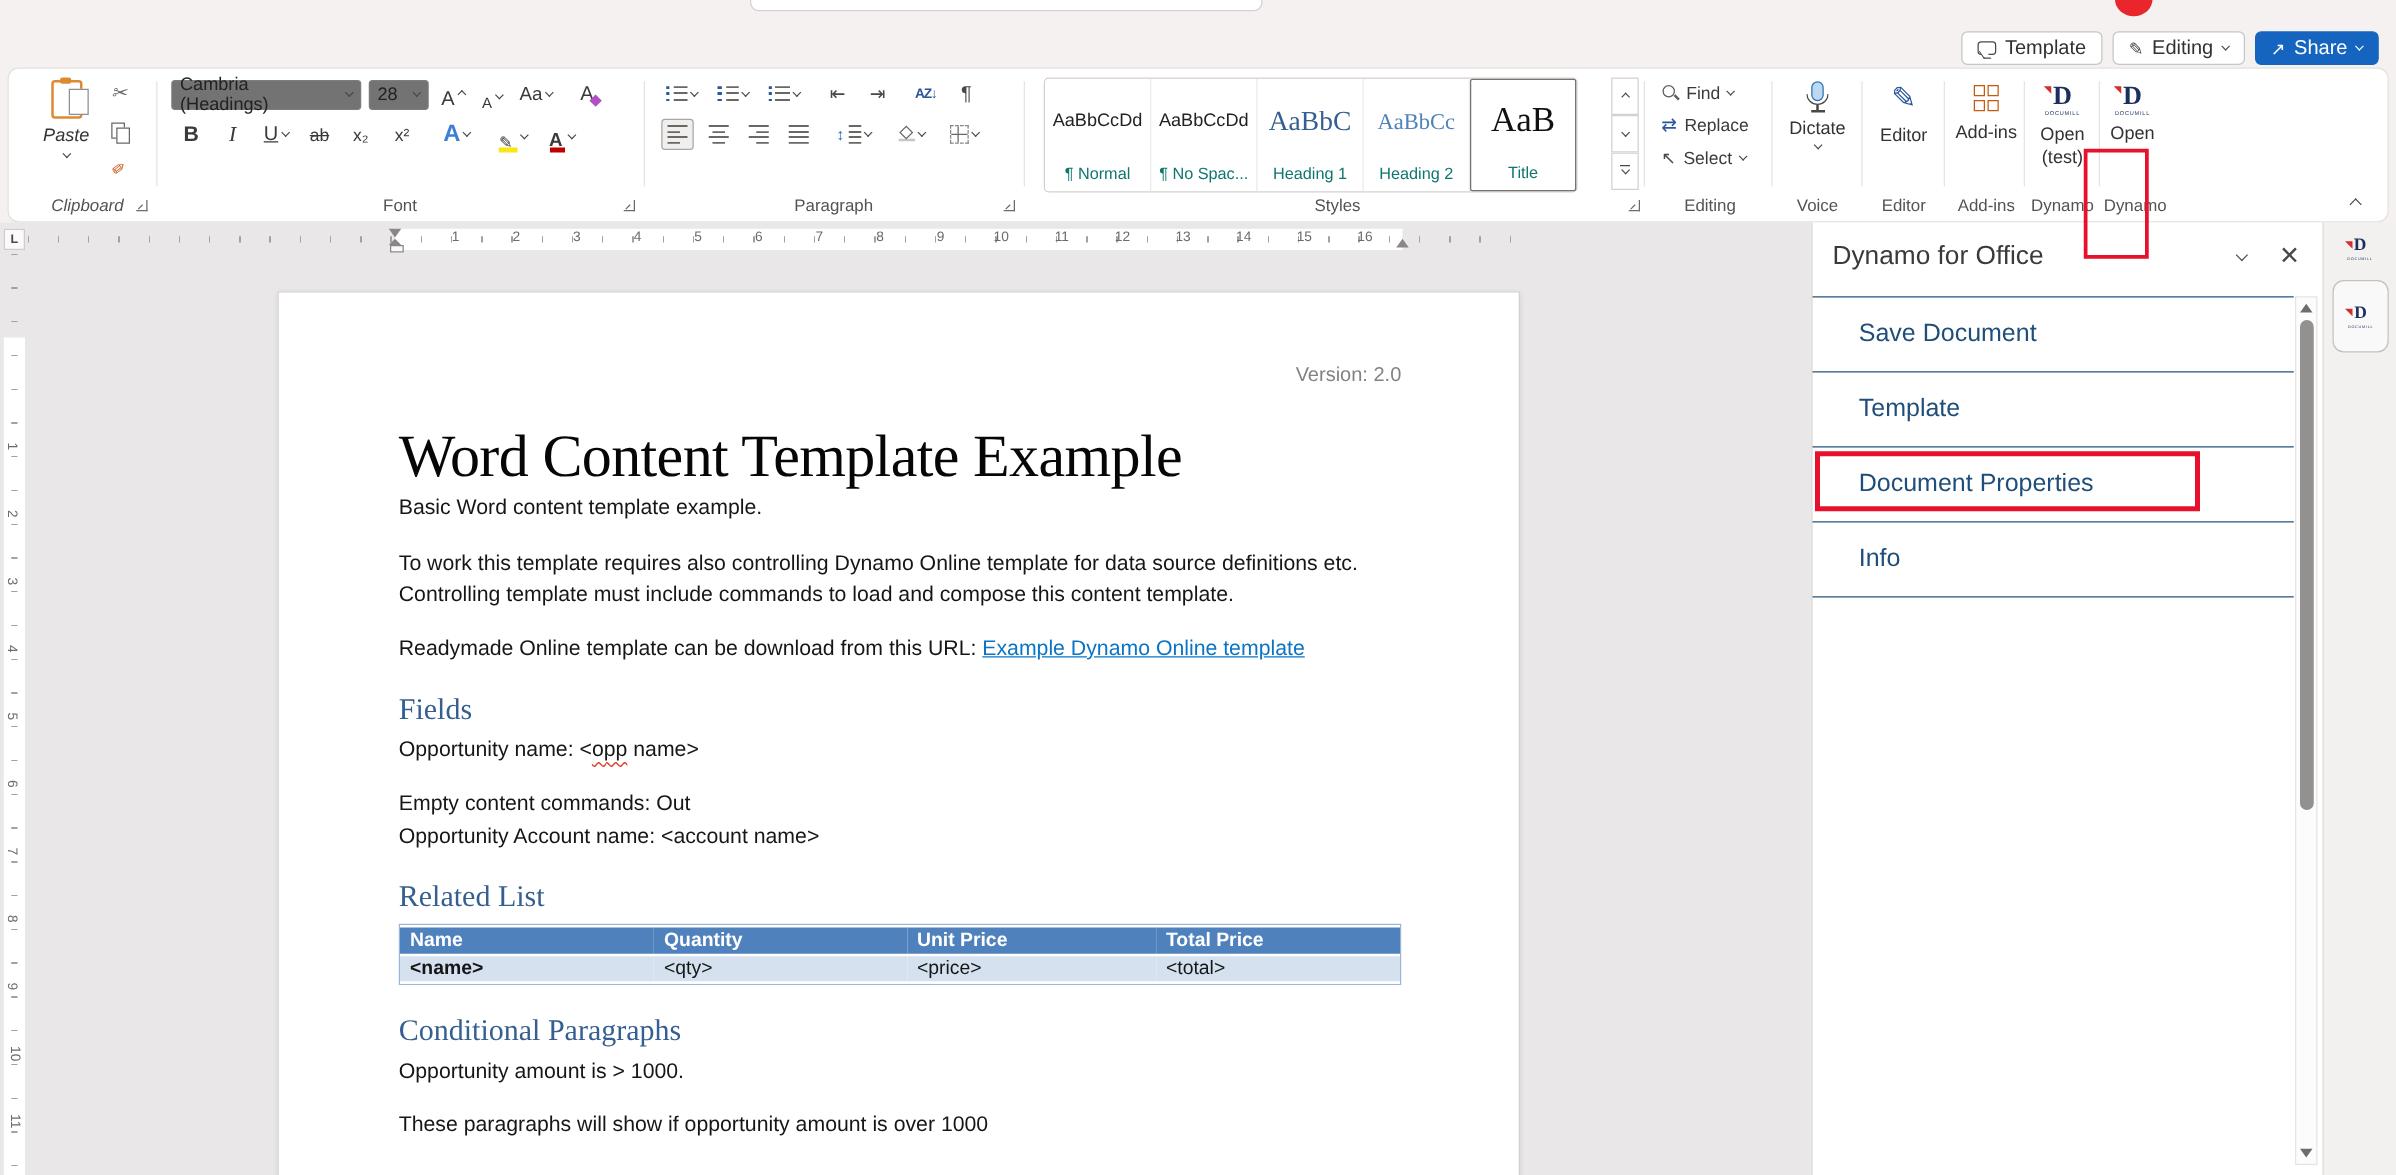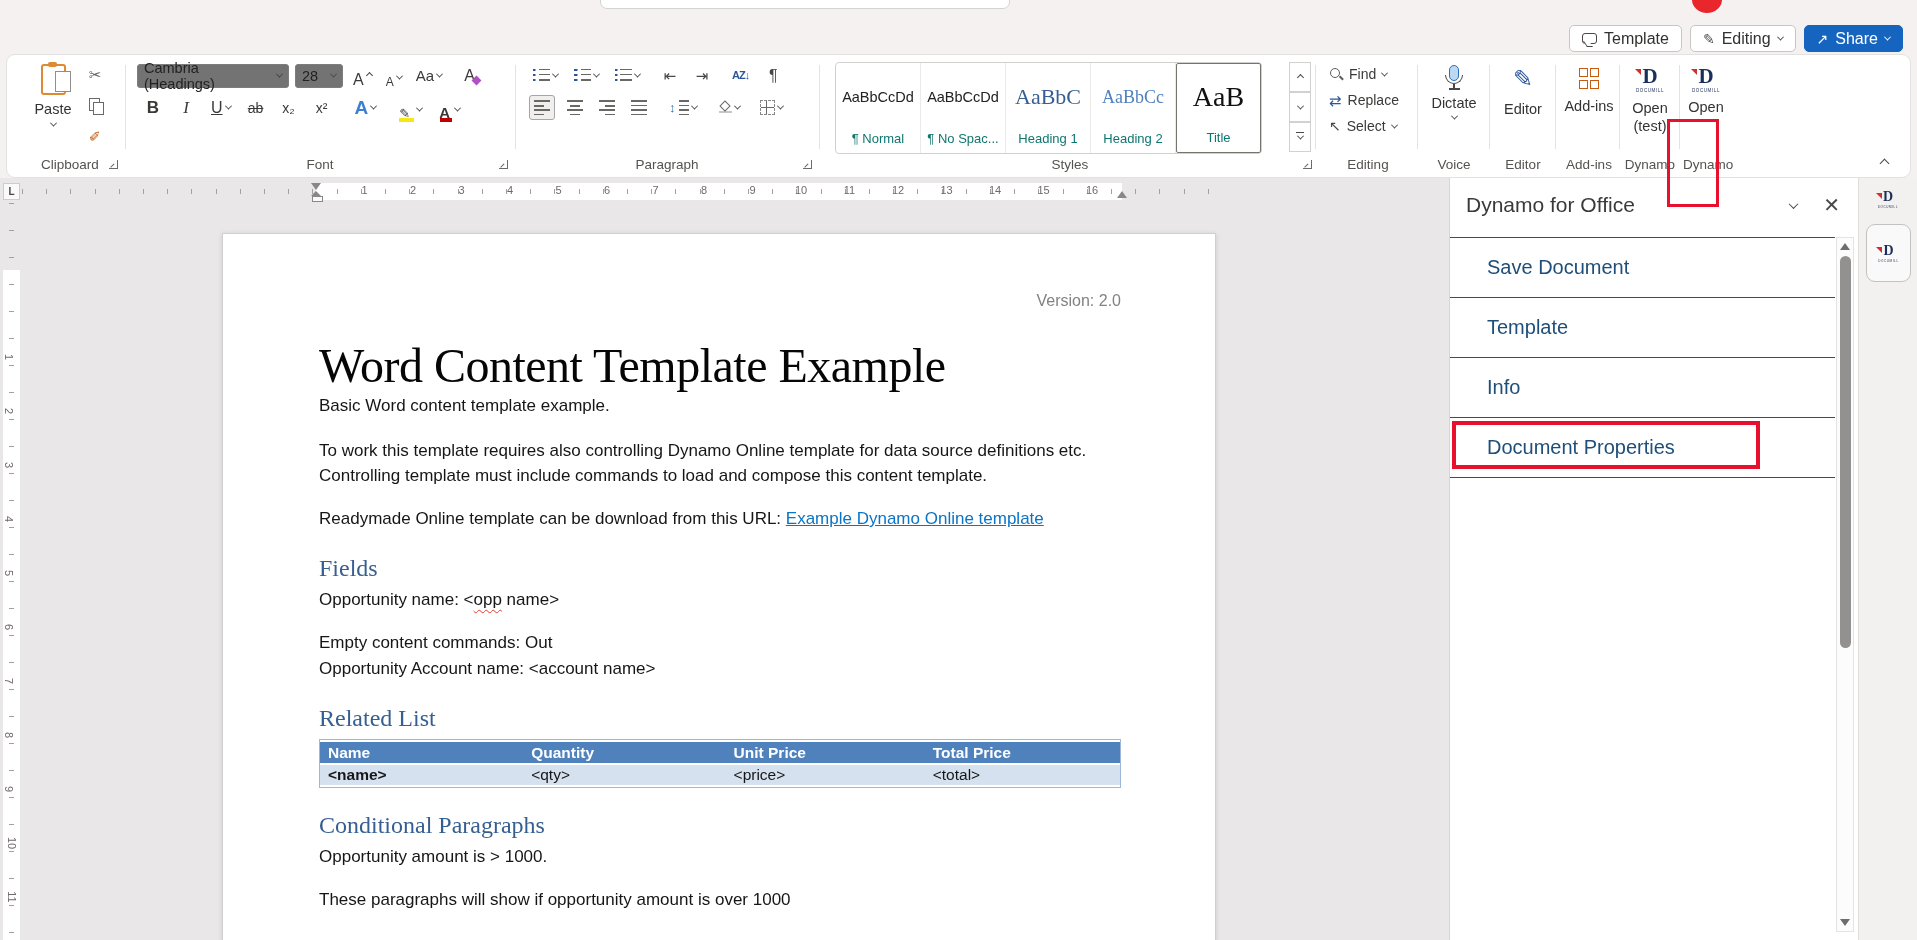--- a/index.html
+++ b/index.html
@@ -243,21 +243,21 @@
       <button class="pill share" data-name="share-button">
         <span class="share-arrow" data-name="share-icon">↗</span>
         <span data-name="share-label">Share</span>
         <span class="cv sm white" data-name="chevron-down-icon"></span>
       </button>
     </div>
   </div>
 
   <div class="ribbon" data-name="ribbon">
 
-    <div class="rgroup" style="left:12px; width:102px;" data-name="clipboard-group">
+    <div class="rgroup" style="left:12px; width:102px;font-style:italic;" data-name="clipboard-group">
       <div class="paste-btn" data-name="paste-button">
         <span class="clipb" data-name="paste-clipboard-icon">
             <span class="sheet"></span>
           </span>
         <span class="blabel" data-name="paste-label">Paste</span>
         <span class="cv sm" style="margin-top:5px" data-name="chevron-down-icon"></span>
       </div>
       <div class="clip-side">
         <span class="sbtn" data-name="cut-button">
             <span class="ic" data-name="cut-icon"></span>
@@ -635,26 +635,26 @@
         <span class="pclose" data-name="close-icon">✕</span>
       </span>
     </div>
     <div class="pmenu" data-name="panel-menu">
         <div class="pitem" data-name="panel-item-save-document">
           <span data-name="panel-item-label">Save Document</span>
         </div>
         <div class="pitem" data-name="panel-item-template">
           <span data-name="panel-item-label">Template</span>
         </div>
-        <div class="pitem" data-name="panel-item-info">
-          <span data-name="panel-item-label">Info</span>
-        </div>
         <div class="pitem" data-name="panel-item-document-properties">
           <span data-name="panel-item-label">Document Properties</span>
           <div class="redbox-menu" data-name="red-highlight-box-panel"></div>
+        </div>
+        <div class="pitem" data-name="panel-item-info">
+          <span data-name="panel-item-label">Info</span>
         </div>
       </div>
     <div class="pscroll" data-name="panel-scrollbar">
       <span class="tri-up" data-name="scroll-up-arrow-icon"></span>
       <span class="thumb" data-name="scrollbar-thumb"></span>
       <span class="tri-down" data-name="scroll-down-arrow-icon"></span>
     </div>
   </div>
 
   <div class="strip" data-name="addin-icon-strip">

